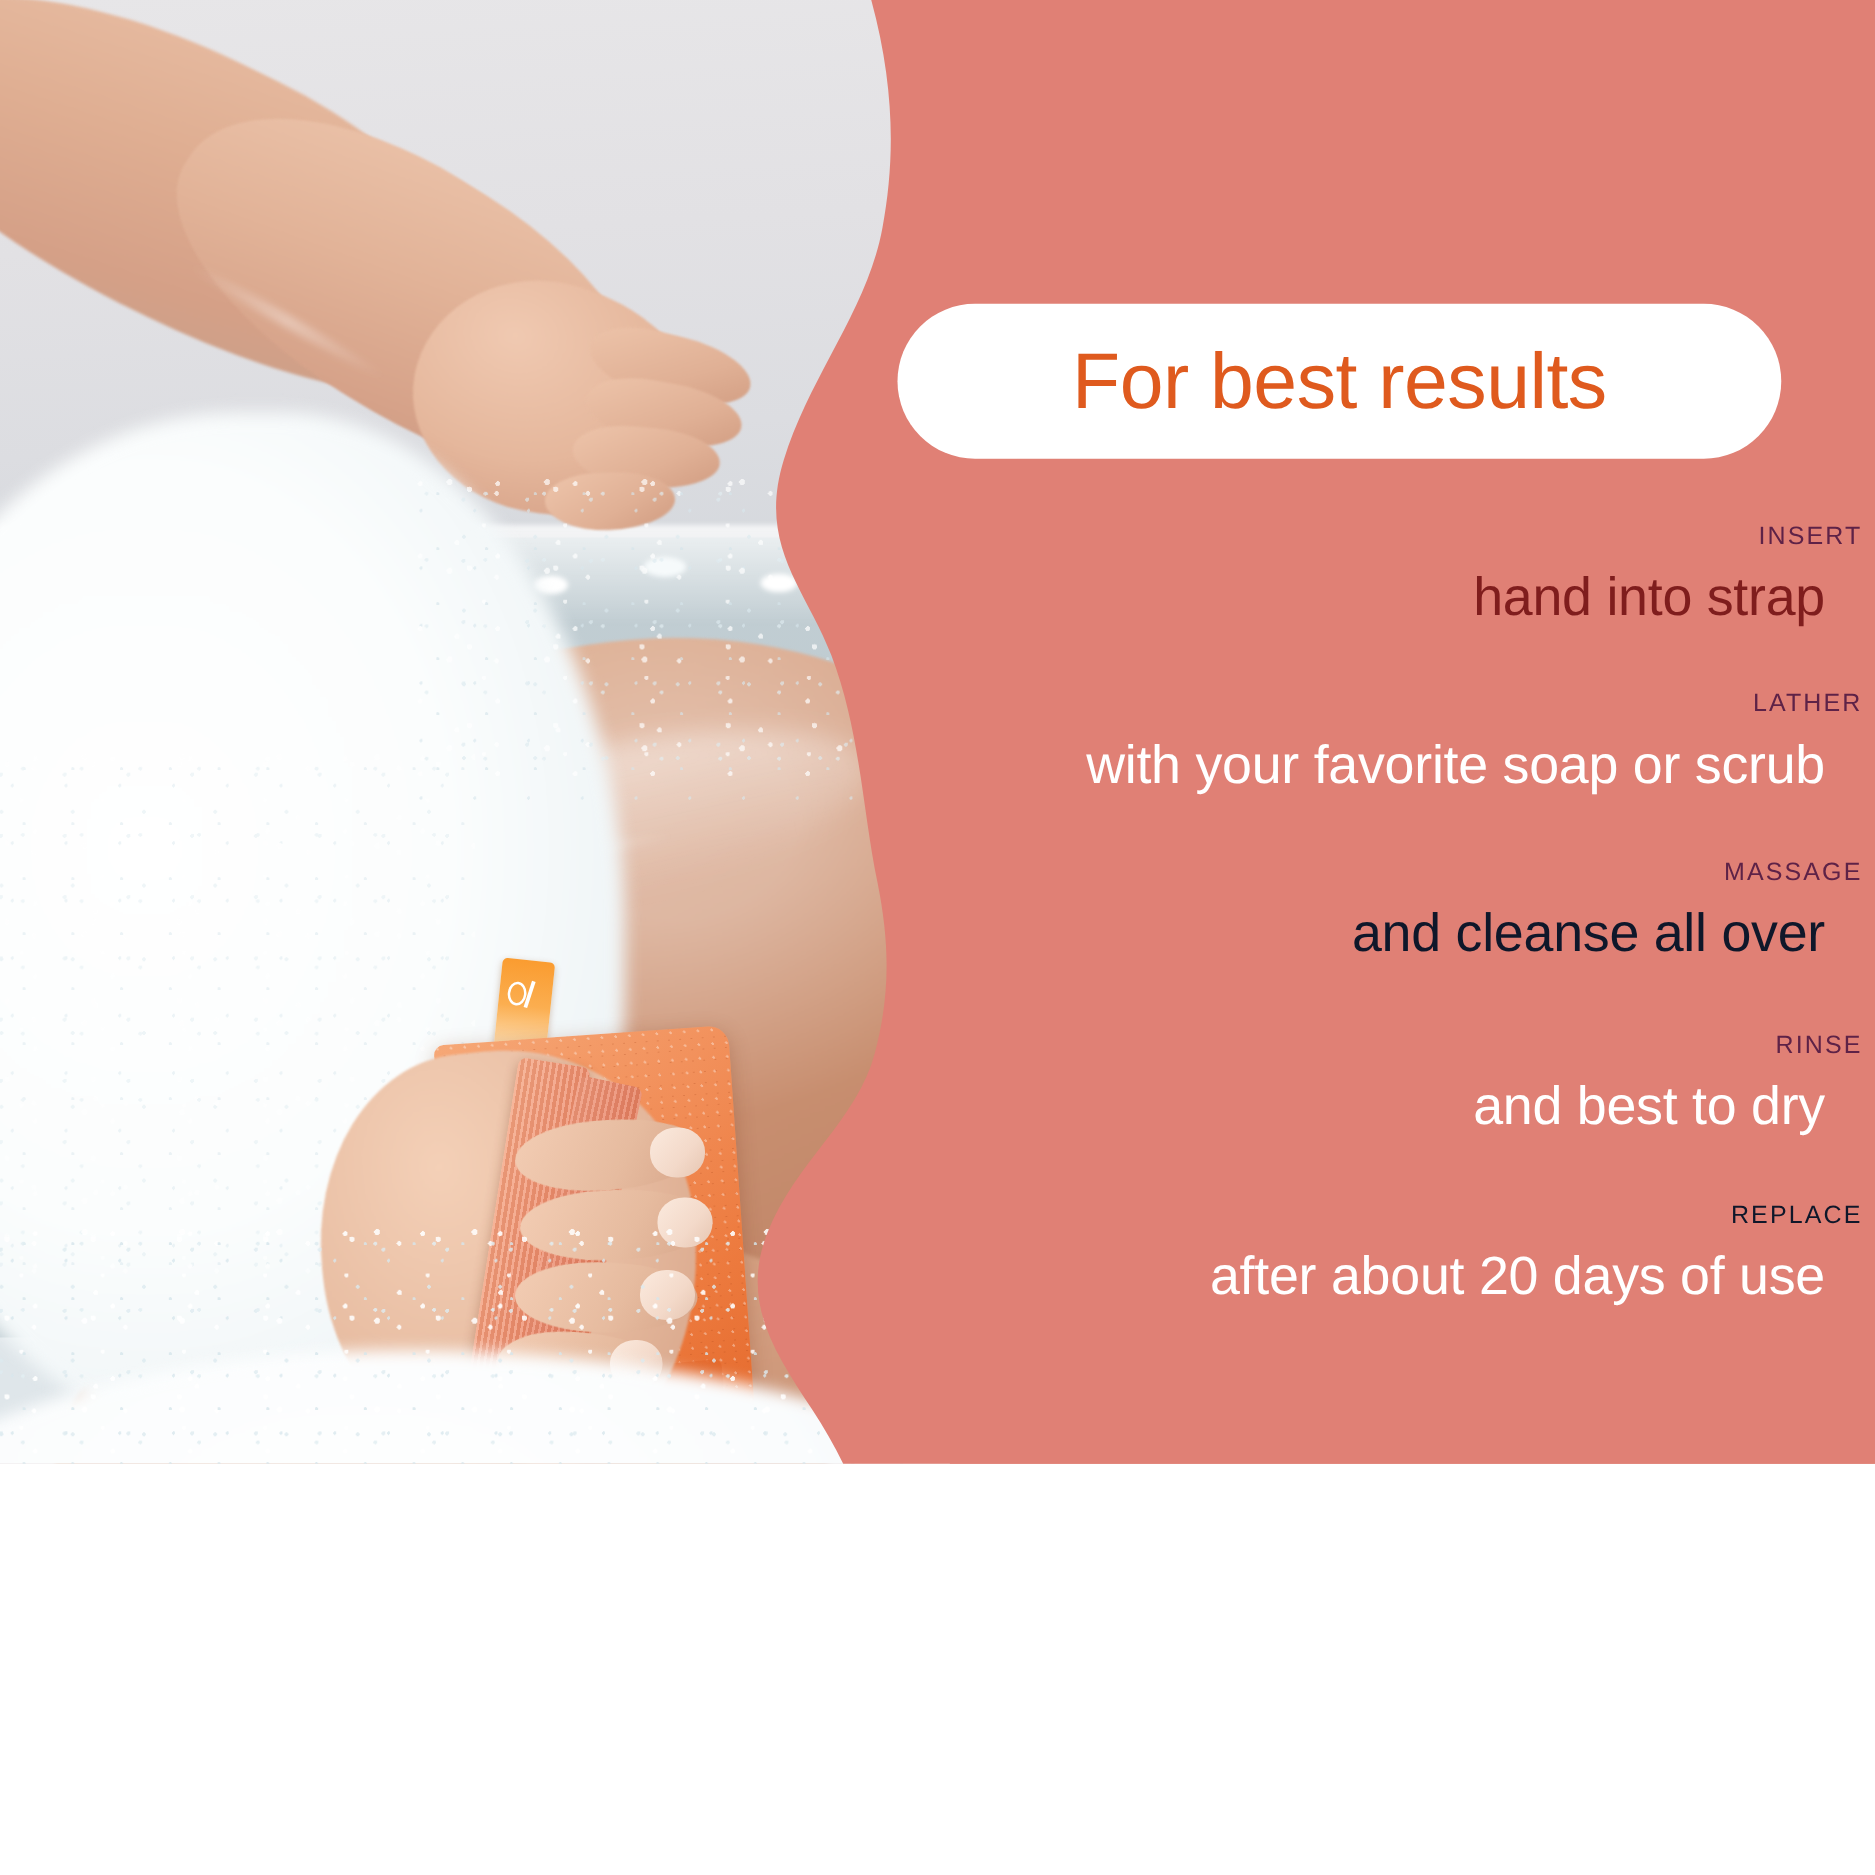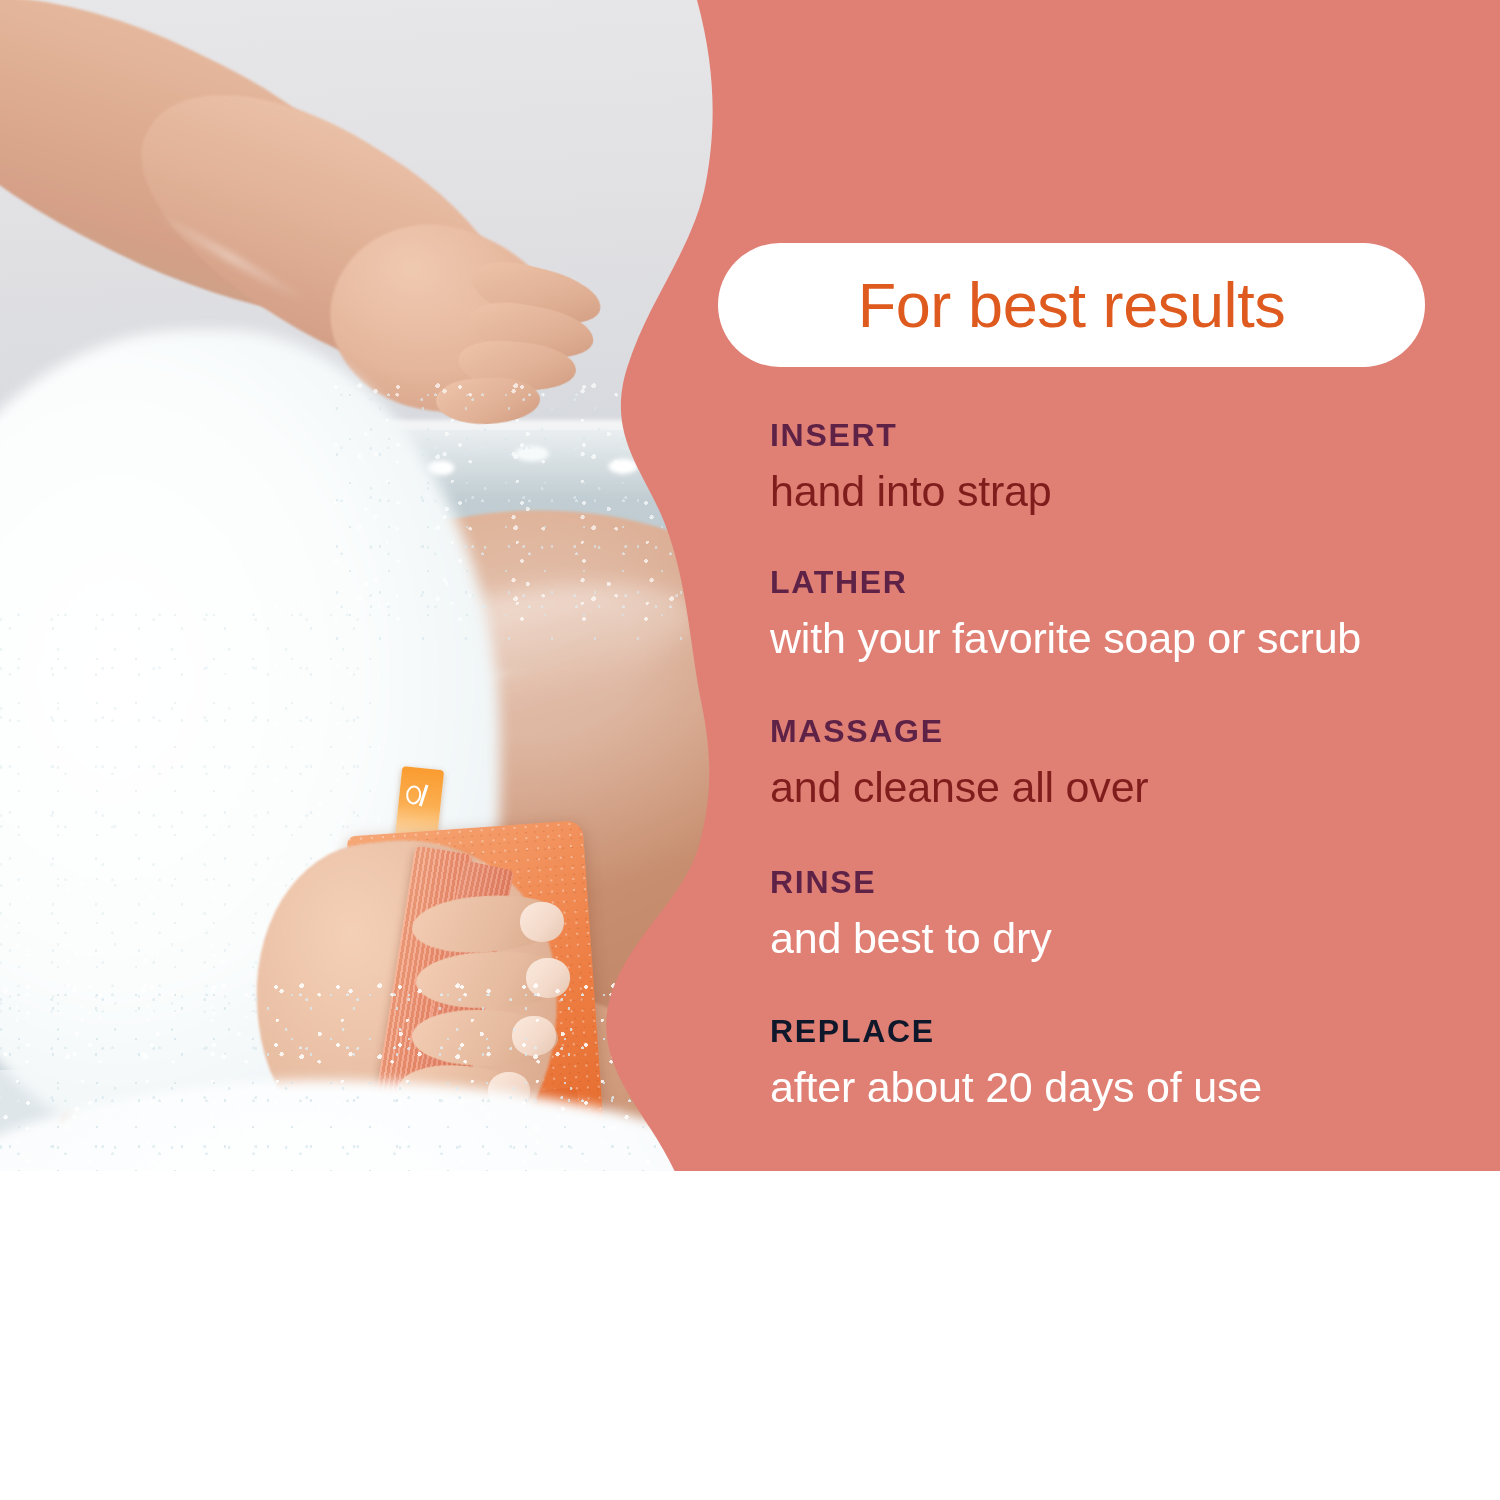--- a/index.html
+++ b/index.html
@@ -7,20 +7,21 @@
     width:1500px; height:1500px;
     font-family:"Liberation Sans", sans-serif;
     background:#ffffff;
     overflow:hidden;
   }
   #stage {
     position:relative;
     width:1500px; height:1171px;
     overflow:hidden;
     background:#E08075;
+    text-align:right;
   }
 
   
   #photo {
     position:absolute;
     left:0; top:0;
     width:760px; height:1500px;
     overflow:hidden;
     background:#dfe6ea;
   }
@@ -277,22 +278,22 @@
 
   #steps {
     position:absolute;
     left:10px; top:418px;
     width:720px;
   }
   .step { margin-bottom:40px; }
   .step:last-child { margin-bottom:0; }
   .step-label {
     color:#5E2247;
-    font-size:32px;
-    font-weight:bold;
+    font-size:20px;
+    font-weight:normal;
     letter-spacing:1.7px;
     line-height:1.1;
     margin-bottom:13px;
   }
   .step-text {
     color:#FFFFFF;
     font-size:43px;
     font-weight:400;
     line-height:1.18;
     letter-spacing:-.2px;
@@ -386,21 +387,21 @@
         <div class="step-text" style="color: #7f1d1d;">hand into strap</div>
       </div>
 
       <div class="step" id="step-1">
         <div class="step-label" style="color: rgb(94, 34, 71);">LATHER</div>
         <div class="step-text" style="color: rgb(255, 255, 255);">with your favorite soap or scrub</div>
       </div>
 
       <div class="step" id="step-2">
         <div class="step-label" style="color: rgb(94, 34, 71);">MASSAGE</div>
-        <div class="step-text" style="color: #7f1d1d;">and cleanse all over</div>
+        <div class="step-text" style="color: #0f172a;">and cleanse all over</div>
       </div>
 
       <div class="step" id="step-3">
         <div class="step-label" style="color: rgb(94, 34, 71);">RINSE</div>
         <div class="step-text" style="color: rgb(255, 255, 255);">and best to dry</div>
       </div>
 
       <div class="step" id="step-4">
         <div class="step-label" style="color: #0f172a;">REPLACE</div>
         <div class="step-text" style="color: rgb(255, 255, 255);">after about 20 days of use</div>

